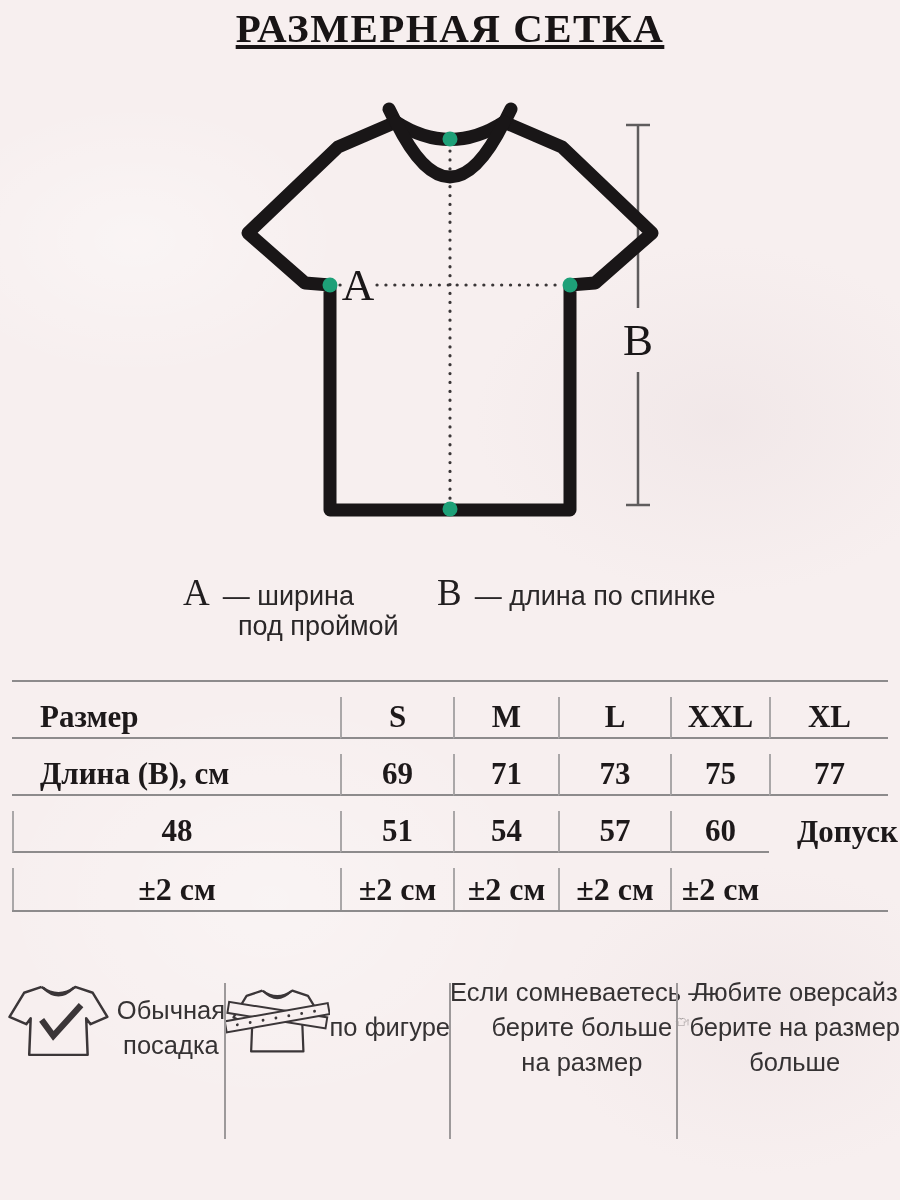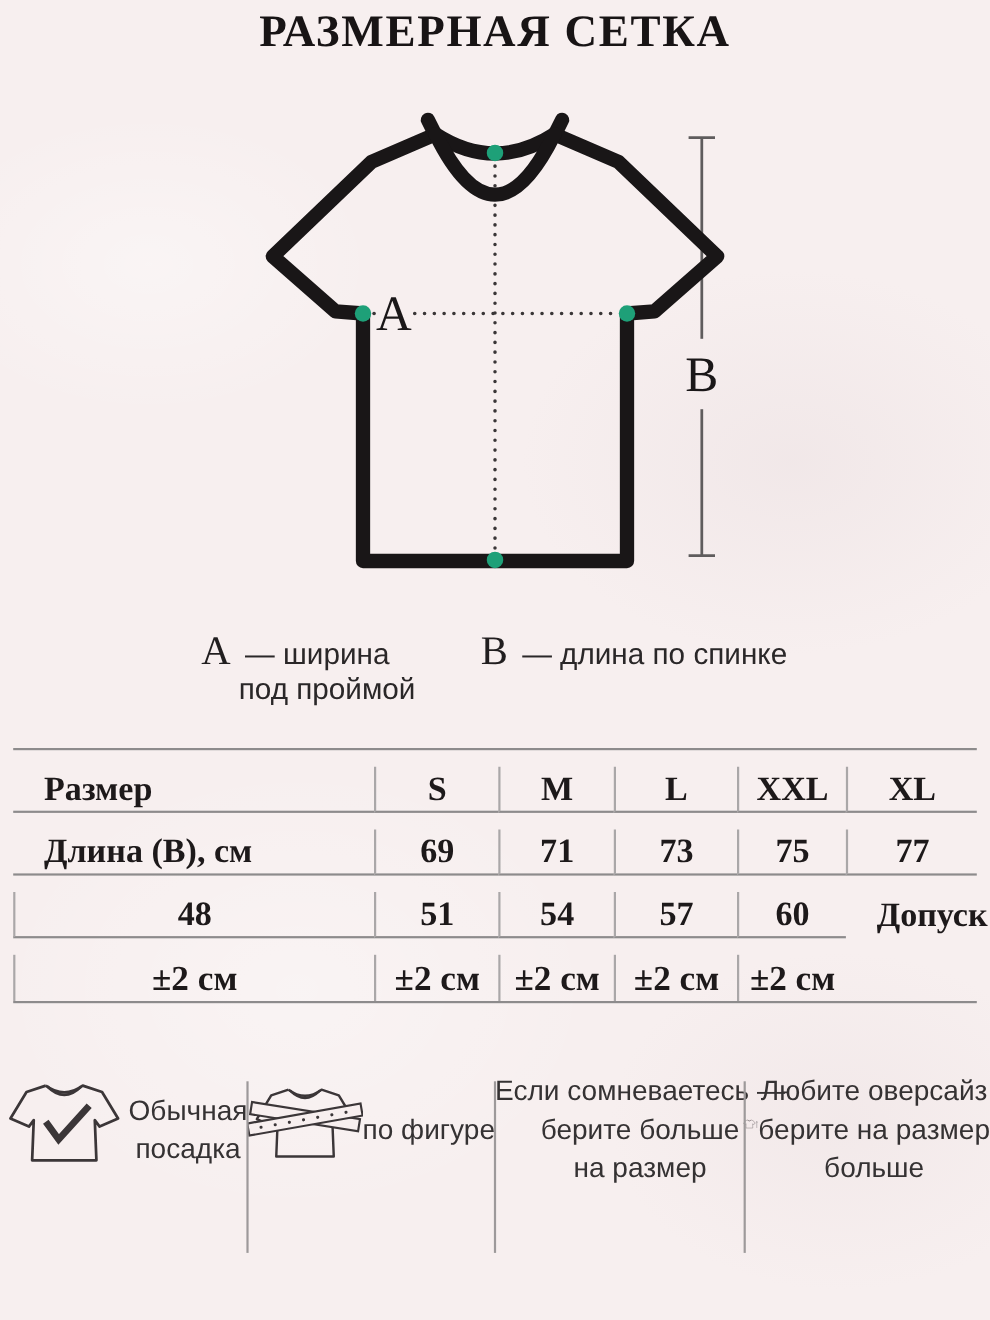--- a/index.html
+++ b/index.html
@@ -10,20 +10,21 @@
       radial-gradient(ellipse 300px 200px at 15% 20%, rgba(255,255,255,.35), transparent 70%),
       radial-gradient(ellipse 350px 250px at 80% 35%, rgba(230,218,220,.35), transparent 70%),
       radial-gradient(ellipse 400px 300px at 30% 75%, rgba(255,255,255,.3), transparent 70%),
       radial-gradient(ellipse 300px 220px at 85% 85%, rgba(231,219,221,.3), transparent 70%);
     font-family:"Liberation Serif", serif;
   }
   .title{
     position:absolute;top:4px;left:0;width:100%;
     text-align:center;font-size:41px;font-weight:600;letter-spacing:1.5px;
     color:#181415;
+    text-decoration:underline;
   }
   .diagram{position:absolute;left:230px;top:95px;}
 
   
   .leg{position:absolute;display:flex;align-items:baseline;gap:13px;color:#211e1f;}
   .leg .big{font-family:"Liberation Serif",serif;font-size:37px;font-weight:500;}
   .leg .small-sans,.leg-cont{font-family:"Liberation Sans",sans-serif;font-size:27px;color:#2a2728;text-align:center;}
   .leg-cont{position:absolute;color:#2a2728;}
 
   
@@ -87,21 +88,21 @@
       <circle cx="220" cy="414" r="7.5"></circle>
     </g>
     <text x="128" y="205" text-anchor="middle" font-family="Liberation Serif, serif" font-size="45" fill="#1a1718">A</text>
     <text x="408" y="260" text-anchor="middle" font-family="Liberation Serif, serif" font-size="45" fill="#1a1718">B</text>
   </svg>
 
   <div class="leg" style="left:183px;top:571px;">
     <span class="big">А</span>
     <span class="small-sans">— ширина</span>
   </div>
-  <div class="leg-cont" style="left:217px;top:611px;">под проймой</div>
+  <div class="leg-cont" style="left:238px;top:611px;">под проймой</div>
   <div class="leg" style="left:437px;top:571px;">
     <span class="big">В</span>
     <span class="small-sans">— длина по спинке</span>
   </div>
 
   <div class="tbl">
     <div class="cell first r1">Размер</div>
     <div class="cell r1">S</div>
     <div class="cell r1">M</div>
     <div class="cell r1">L</div>

